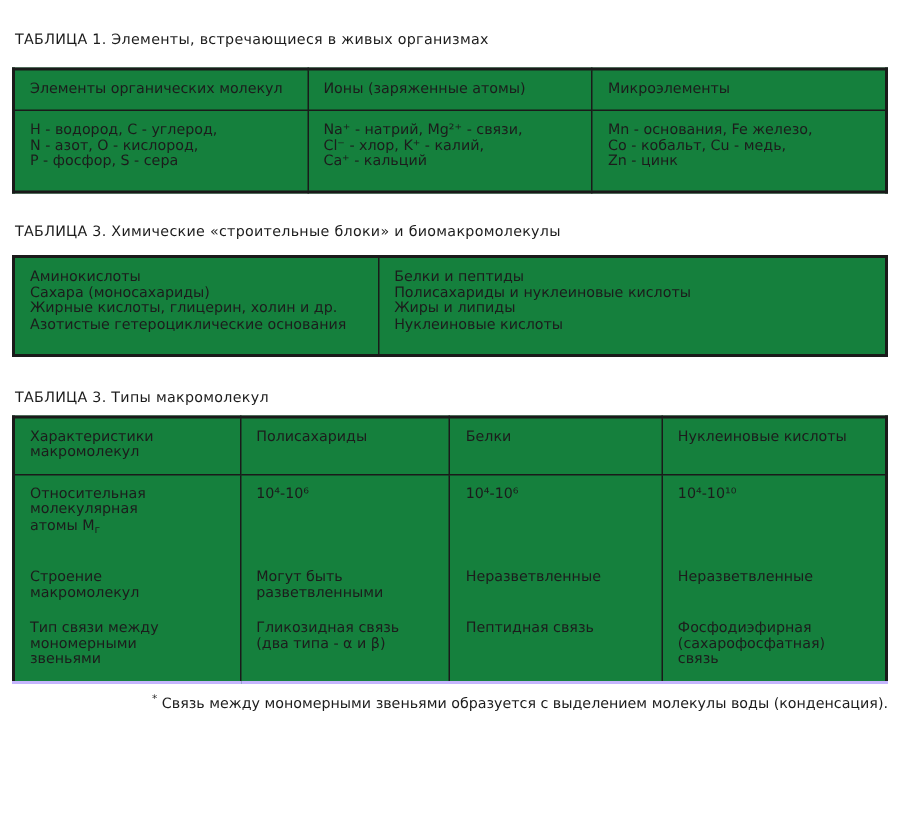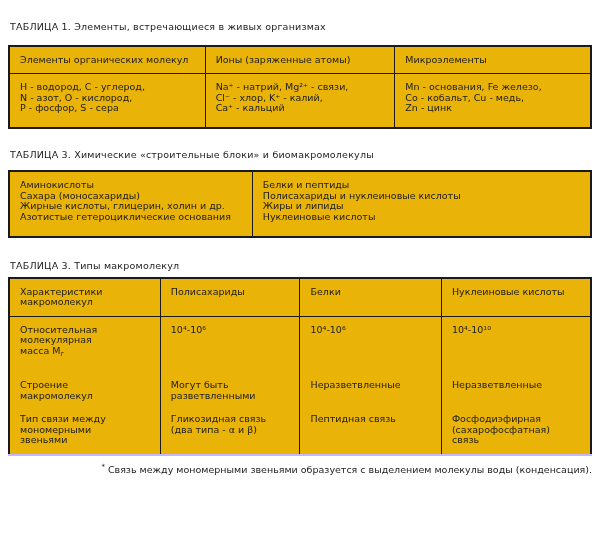--- a/index.html
+++ b/index.html
@@ -28,21 +28,21 @@
     letter-spacing: 0.2px;
     white-space: nowrap;
   }
   .title-1 { padding-top: 10px; }
   .title-2 { padding-top: 21px; }
   .title-3 { padding-top: 23px; }
   table {
     border-collapse: collapse;
     table-layout: fixed;
     width: 584px;
-    background: #eab308;
+    background: #15803d;
   }
   .t1 { margin-top: 12px; }
   .t2 { margin-top: 10px; }
   .t3 { margin-top: 5px; }
   th, td {
     border: 1.6px solid #1a1a1a;
     vertical-align: top;
     text-align: left;
     font-weight: normal;
     padding: 8px 10px;
@@ -155,21 +155,21 @@
             <span class="ln">Характеристики</span>
             <span class="ln">макромолекул</span>
           </th>
       <th style="border-bottom:1.6px solid #1a1a1a">Полисахариды</th>
       <th style="border-bottom:1.6px solid #1a1a1a">Белки</th>
       <th style="border-bottom:1.6px solid #1a1a1a">Нуклеиновые кислоты</th>
     </tr>
     <tr class="r1">
       <td>
         <span><span class="ln">Относительная</span><span class="ln">молекулярная</span></span>
-        <span class="ln"><span>масса M</span><span class="sub">г</span></span>
+        <span class="ln"><span>атомы M</span><span class="sub">г</span></span>
       </td>
       <td>10⁴-10⁶</td>
       <td>10⁴-10⁶</td>
       <td>10⁴-10¹⁰</td>
     </tr>
     <tr class="r3">
       <td>
             <span class="ln">Строение</span>
             <span class="ln">макромолекул</span>
           </td>

